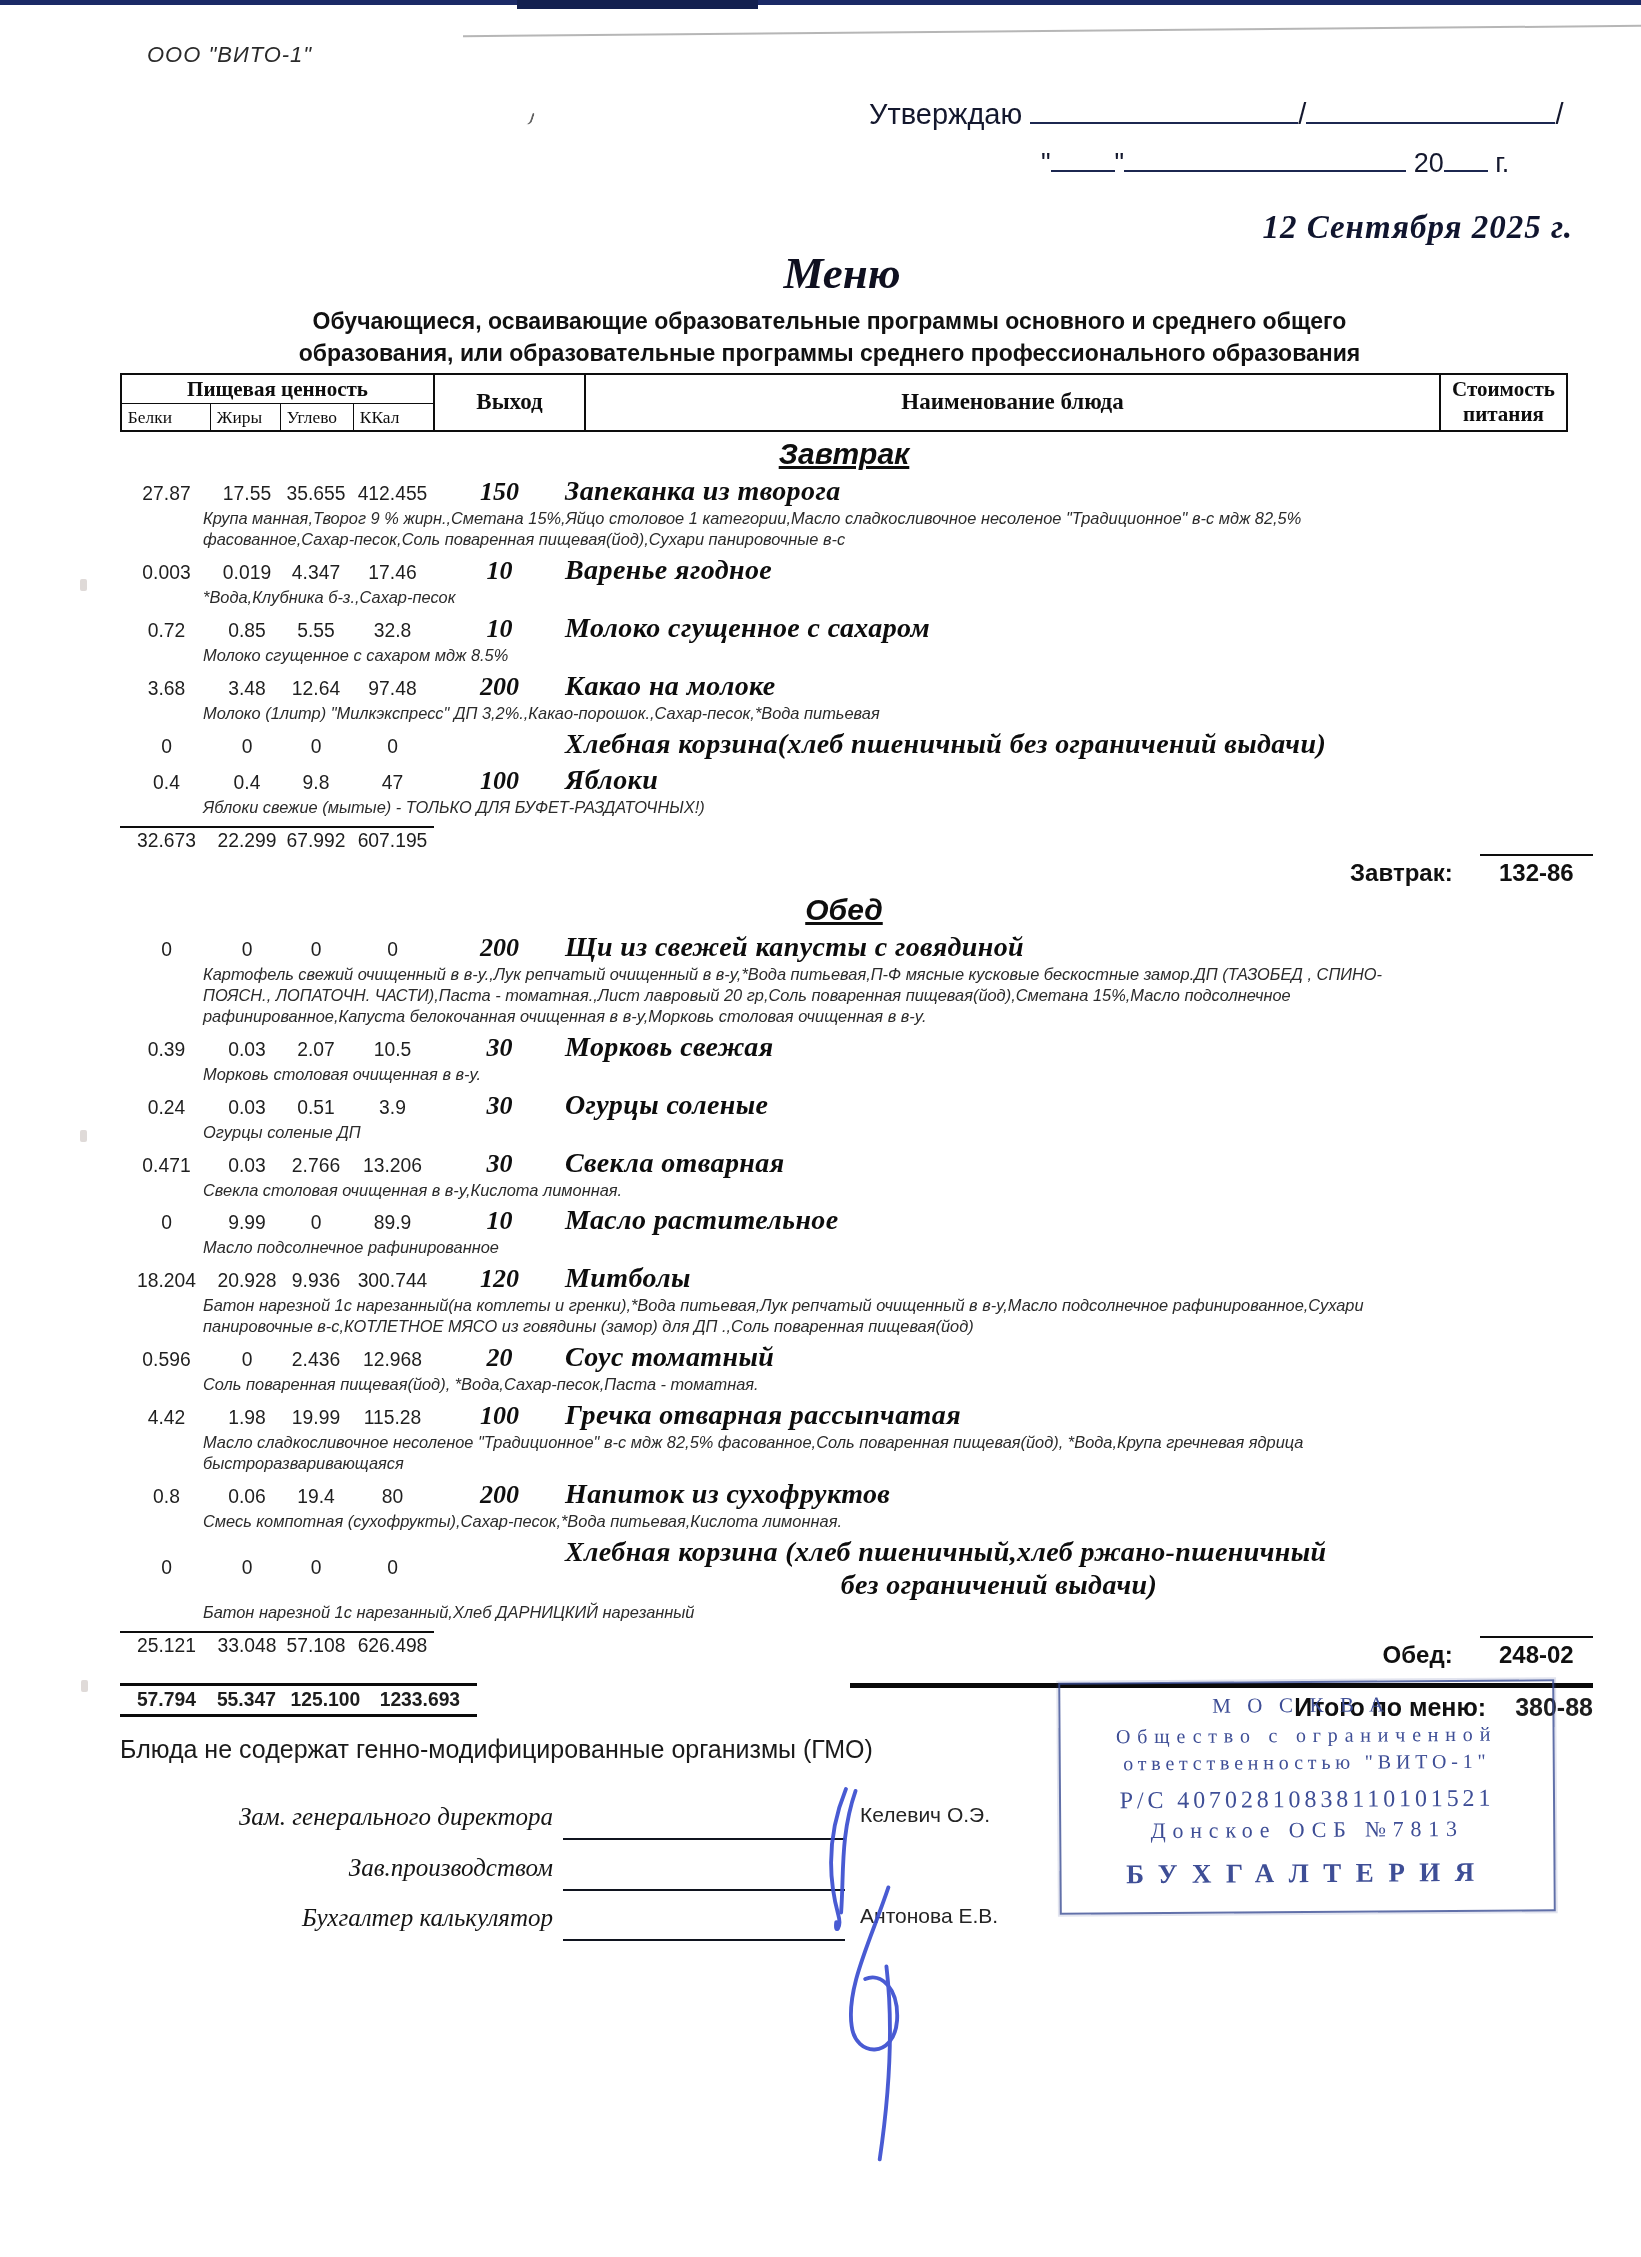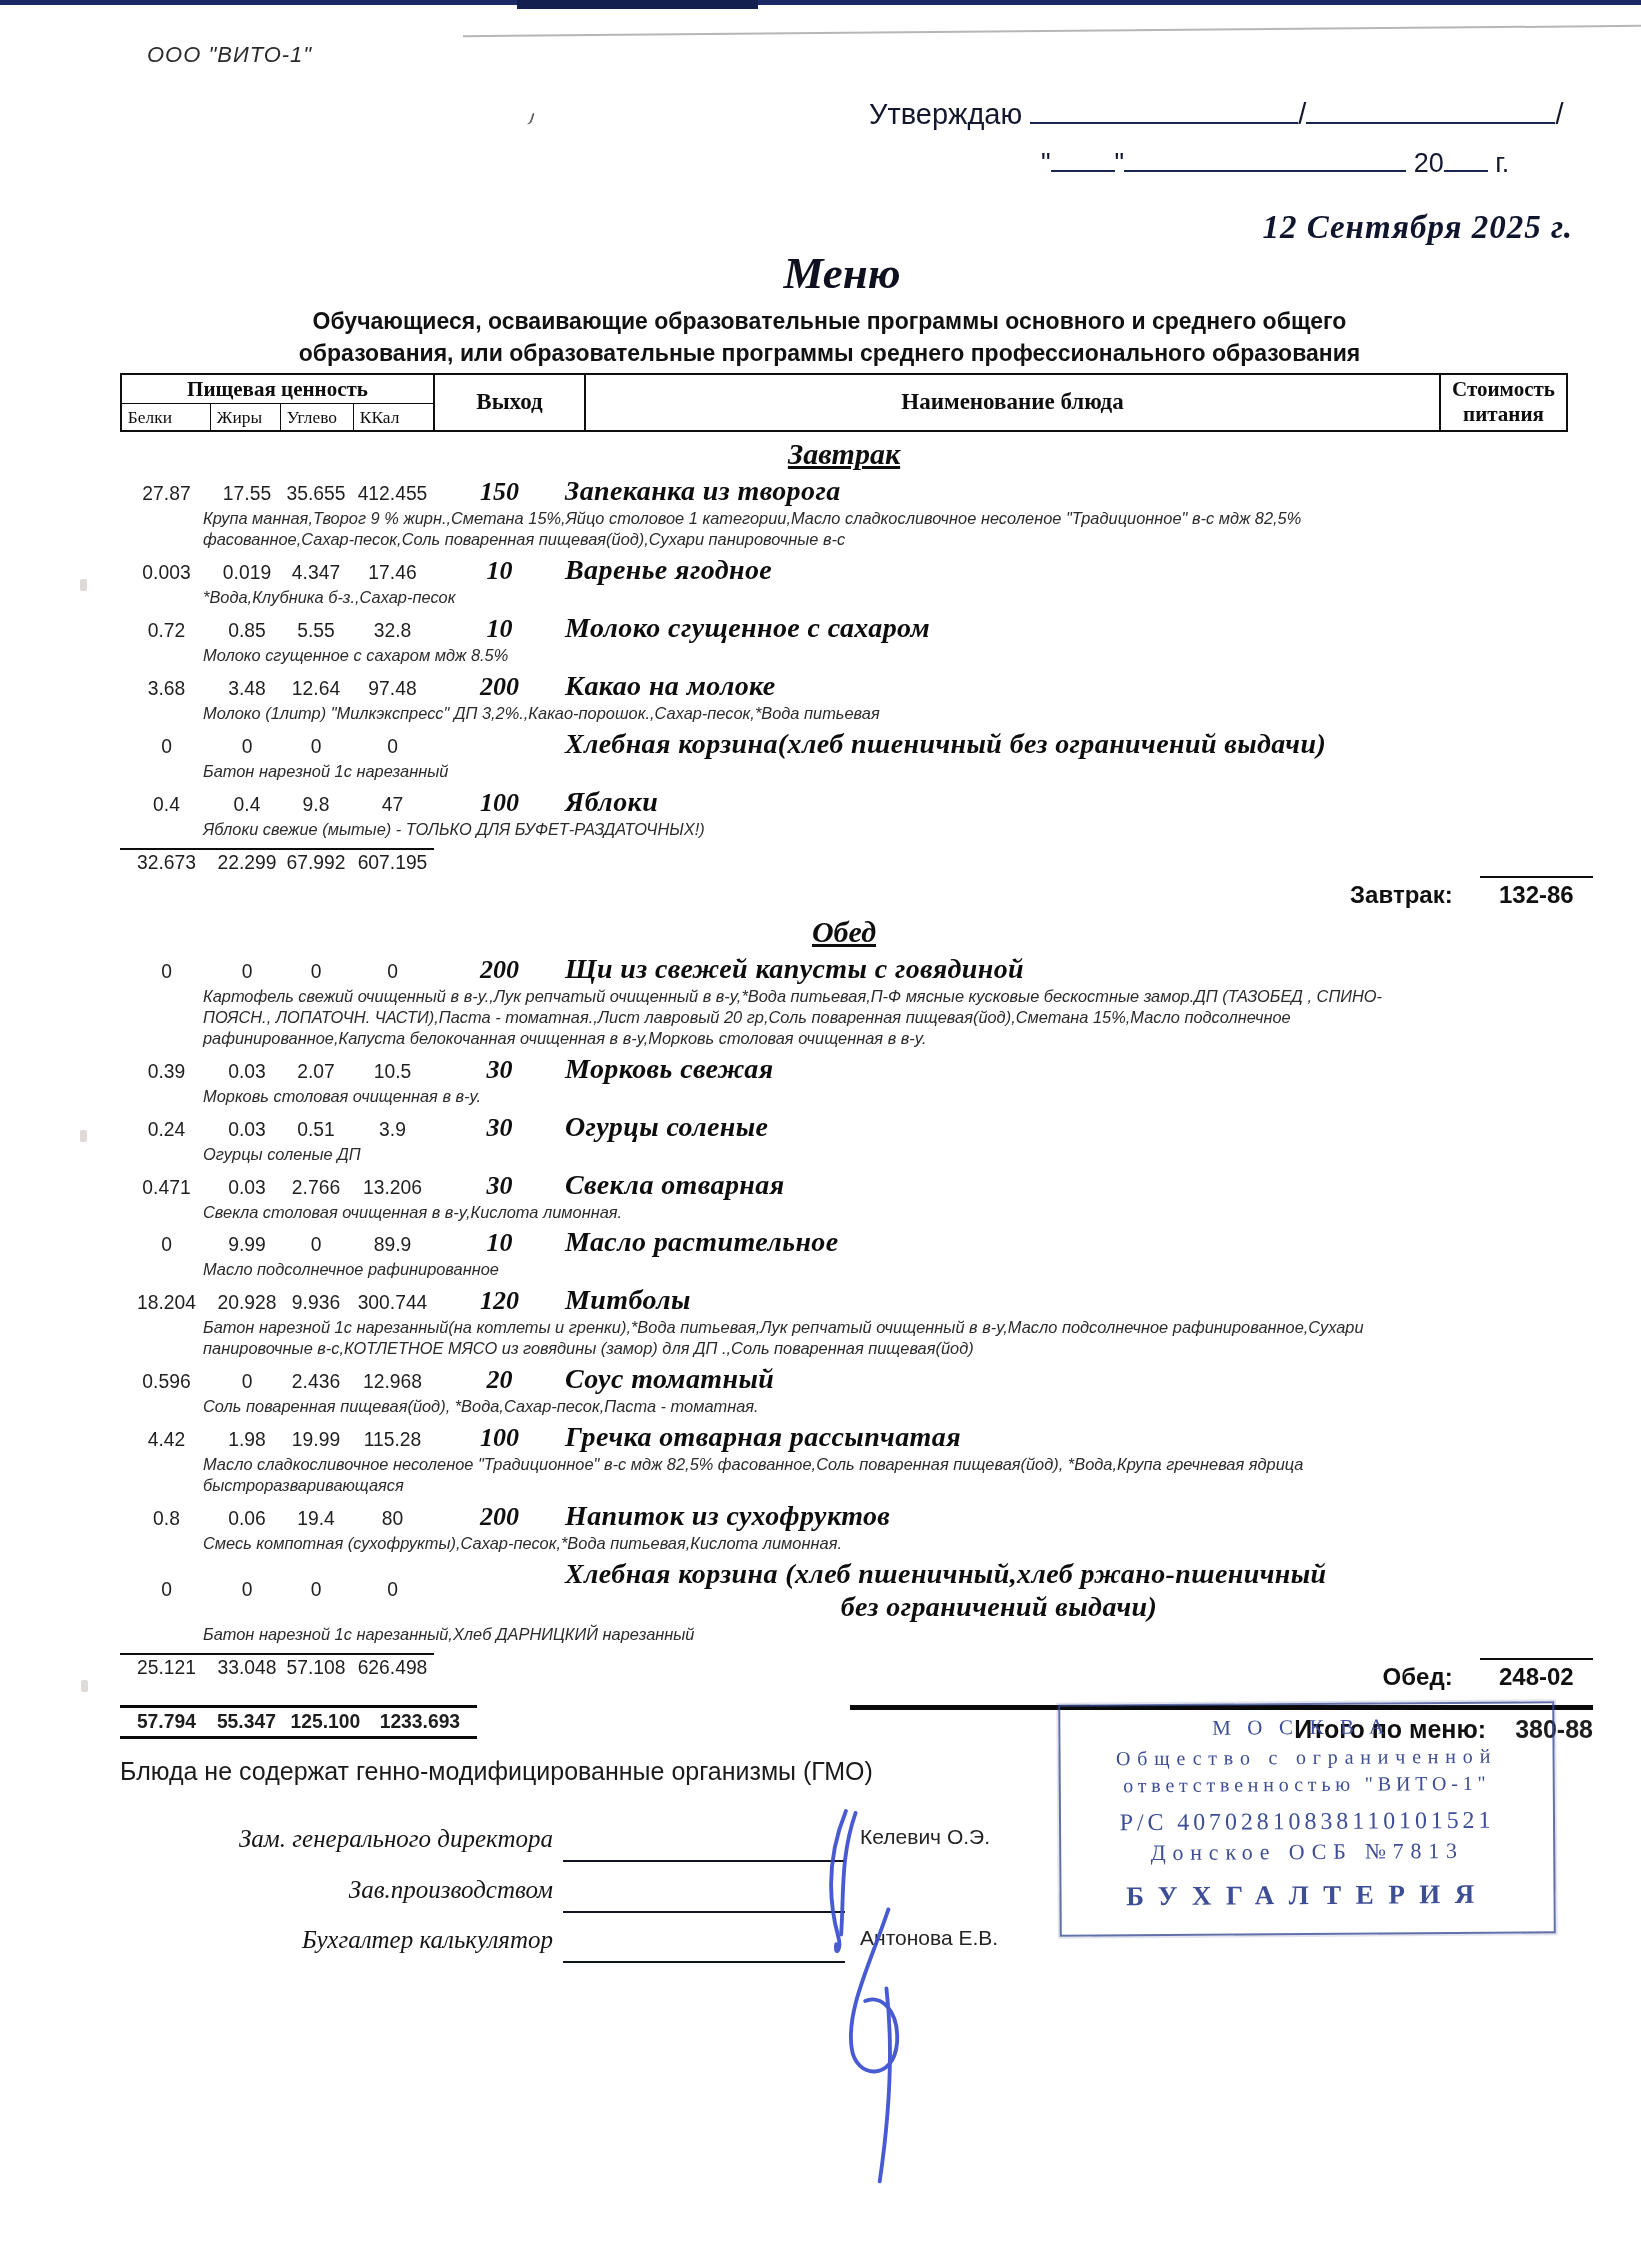--- a/index.html
+++ b/index.html
@@ -30,21 +30,21 @@
   .thead { display:flex; border:2.9px solid #0d0d0d; font-family:"Liberation Serif", serif; font-weight:700; color:#0e0e0e; box-sizing:border-box; }
   .th-nutr { width:313px; border-right:2.9px solid #0d0d0d; box-sizing:border-box; }
   .nutr-title { text-align:center; font-size:21px; padding:1.9px 0 1px; border-bottom:1.9px solid #0d0d0d; }
   .nutr-cols { display:grid; grid-template-columns:89px 70px 73px 1fr; font-size:17.4px; font-weight:400; }
   .nutr-cols span { padding:2.9px 1.9px 1.9px 5.8px; border-right:1.9px solid #0d0d0d; box-sizing:border-box; }
   .nutr-cols span:last-child { border-right:none; }
   .th-out { width:151px; border-right:2.9px solid #0d0d0d; display:flex; align-items:center; justify-content:center; font-size:23px; box-sizing:border-box; }
   .th-dish { flex:1; display:flex; align-items:center; justify-content:center; font-size:23px; }
   .th-cost { width:127px; border-left:2.9px solid #0d0d0d; display:flex; flex-direction:column; align-items:center; justify-content:center; font-size:21px; line-height:25px; box-sizing:border-box; text-align:center; }
   
-  .section-title { text-align:center; font-family:Liberation Serif, serif; font-weight:700; font-style:italic; font-size:30px; text-decoration:underline; margin:5.8px 0 1.9px; color:#0e0e0e; }
+  .section-title { text-align:center; font-family:Liberation Sans, sans-serif; font-weight:700; font-style:italic; font-size:30px; text-decoration:underline; margin:5.8px 0 1.9px; color:#0e0e0e; }
   .dish-row { display:grid; grid-template-columns:93px 68px 70px 83px 131px 1fr; align-items:baseline; margin-top:2.9px; }
   .dish-row.center-nums { align-items:center; }
   .num { text-align:center; font-size:19.3px; color:#1f1f1f; }
   .out-val { text-align:center; font-family:"Liberation Serif", serif; font-weight:700; font-style:italic; font-size:26px; color:#0f0f0f; }
   .dish-name { font-family:"Liberation Serif", serif; font-weight:700; font-style:italic; font-size:28px; line-height:33px; color:#0d0d0d; letter-spacing:0.4px; }
   .dish2 { display:block; text-align:center; padding-right:135px; }
   .ingr { font-style:italic; font-size:16.4px; line-height:21px; color:#2b2b2b; margin:1px 0 1.9px 83px; width:1236px; }
   
   .totals-row { display:flex; justify-content:space-between; align-items:flex-start; margin-top:7.7px; }
   .totals-nums { display:inline-grid; grid-template-columns:93px 68px 70px 83px; border-top:2.9px solid #0d0d0d; padding-top:2.9px; font-size:19.3px; }
@@ -188,21 +188,20 @@
     <div class="num">0</div>
     <div class="num">0</div>
     <div class="num">0</div>
     <div class="num">0</div>
     <div class="out-val"></div>
     <div class="dish-name">
       <span>Хлебная корзина(хлеб пшеничный без ограничений выдачи)</span>
       
     </div>
   </div>
-  <div class="ingr">Батон нарезной 1с нарезанный</div>
 
   <div class="dish-row">
     <div class="num">0.4</div>
     <div class="num">0.4</div>
     <div class="num">9.8</div>
     <div class="num">47</div>
     <div class="out-val">100</div>
     <div class="dish-name">
       <span>Яблоки</span>
       

